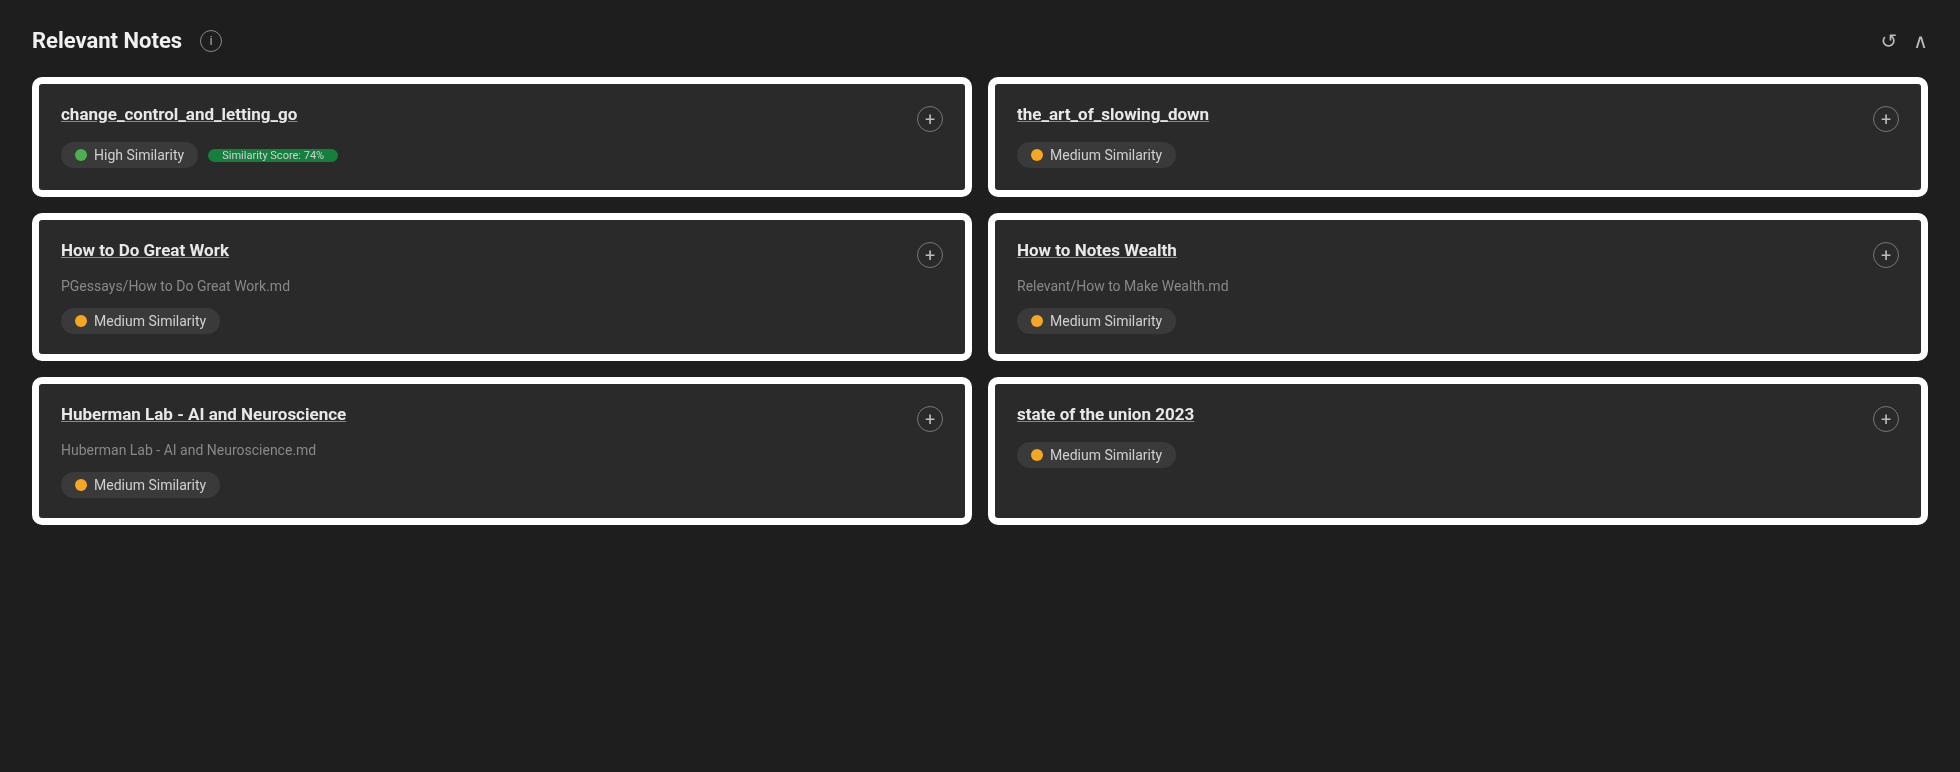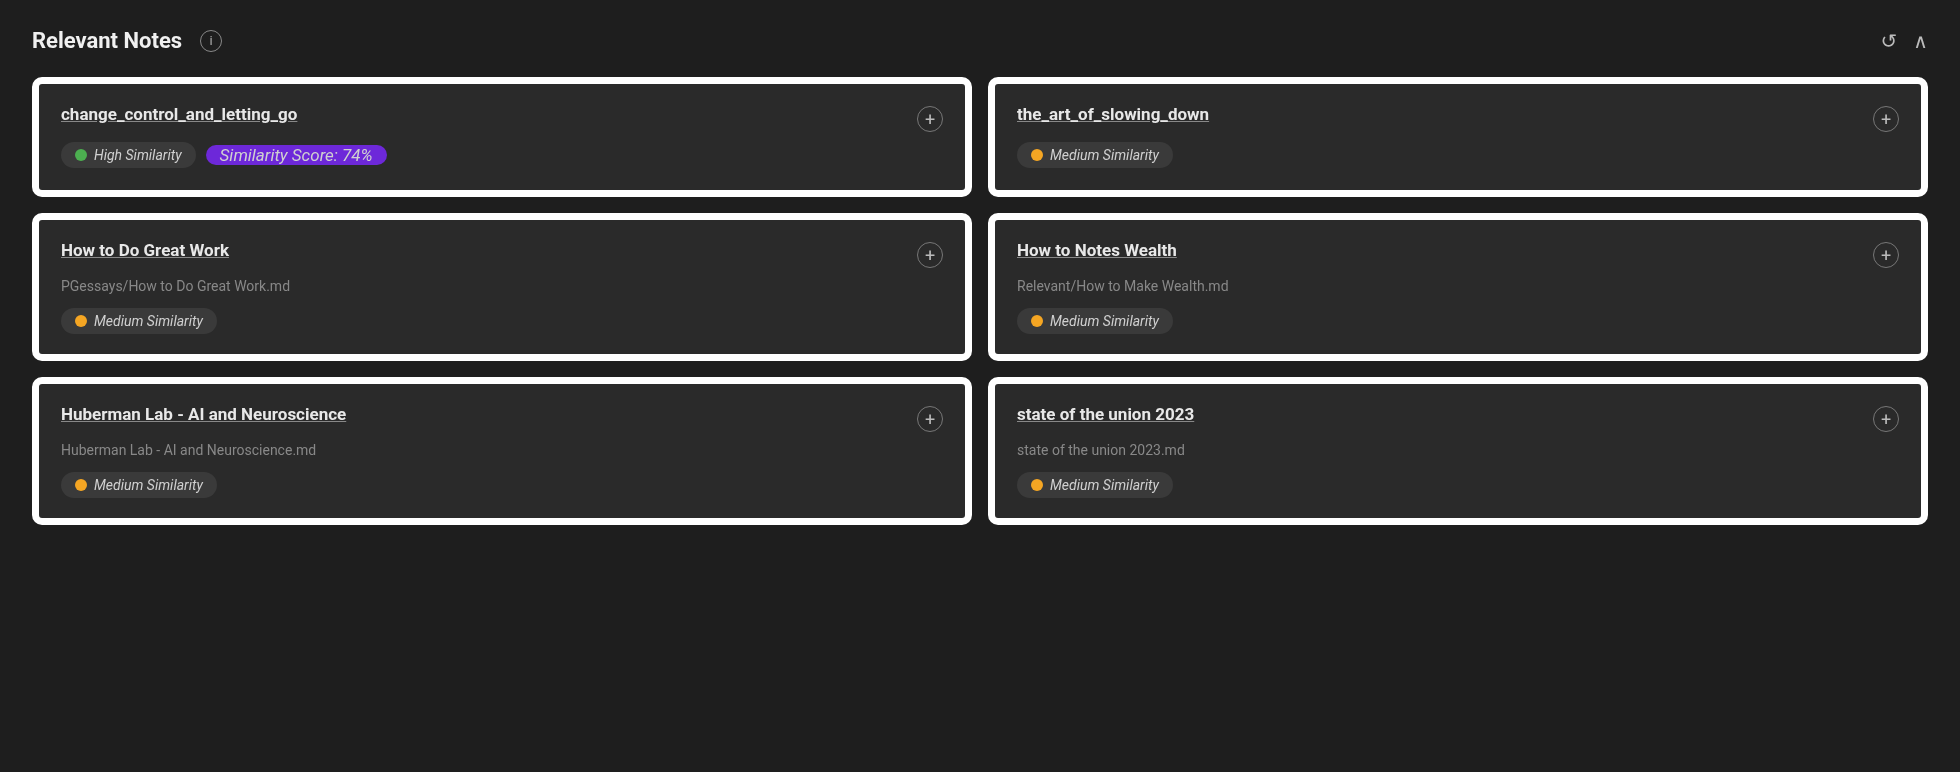--- a/index.html
+++ b/index.html
@@ -111,21 +111,20 @@
       font-size: 14px;
       color: #888;
       margin-bottom: 14px;
     }
 
     .badges {
       display: flex;
       gap: 10px;
       align-items: center;
       flex-wrap: wrap;
-      font-style: italic;
     }
 
     .badge {
       background-color: #3a3a3a;
       border-radius: 20px;
       padding: 5px 14px;
       font-size: 14px;
       color: #d0d0d0;
       display: flex;
       align-items: center;
@@ -141,24 +140,24 @@
 
     .dot-green {
       background-color: #4caf50;
     }
 
     .dot-orange {
       background-color: #f5a623;
     }
 
     .score-badge {
-      background-color: #6d28d9;
+      background-color: #15803d;
       border-radius: 20px;
       padding: 0 14px;
-      font-size: 17px;
+      font-size: 11px;
       color: #d0d0d0;
     }
   </style>
 </head>
 <body>
 
 <div class="header">
   <div class="header-left">
     <span class="header-title">Relevant Notes</span>
     <div class="info-icon">
@@ -240,21 +239,20 @@
           <span>Medium Similarity</span>
         </span>
 
       </div>
     </div>
     <div class="card">
       <div class="card-header">
         <span class="card-title">state of the union 2023</span>
         <div class="add-icon">+</div>
       </div>
-      <div class="card-path">state of the union 2023.md</div>
       <div class="badges">
         <span class="badge">
           <span class="badge-dot dot-orange"></span>
           <span>Medium Similarity</span>
         </span>
 
       </div>
     </div>
   </div>
 

